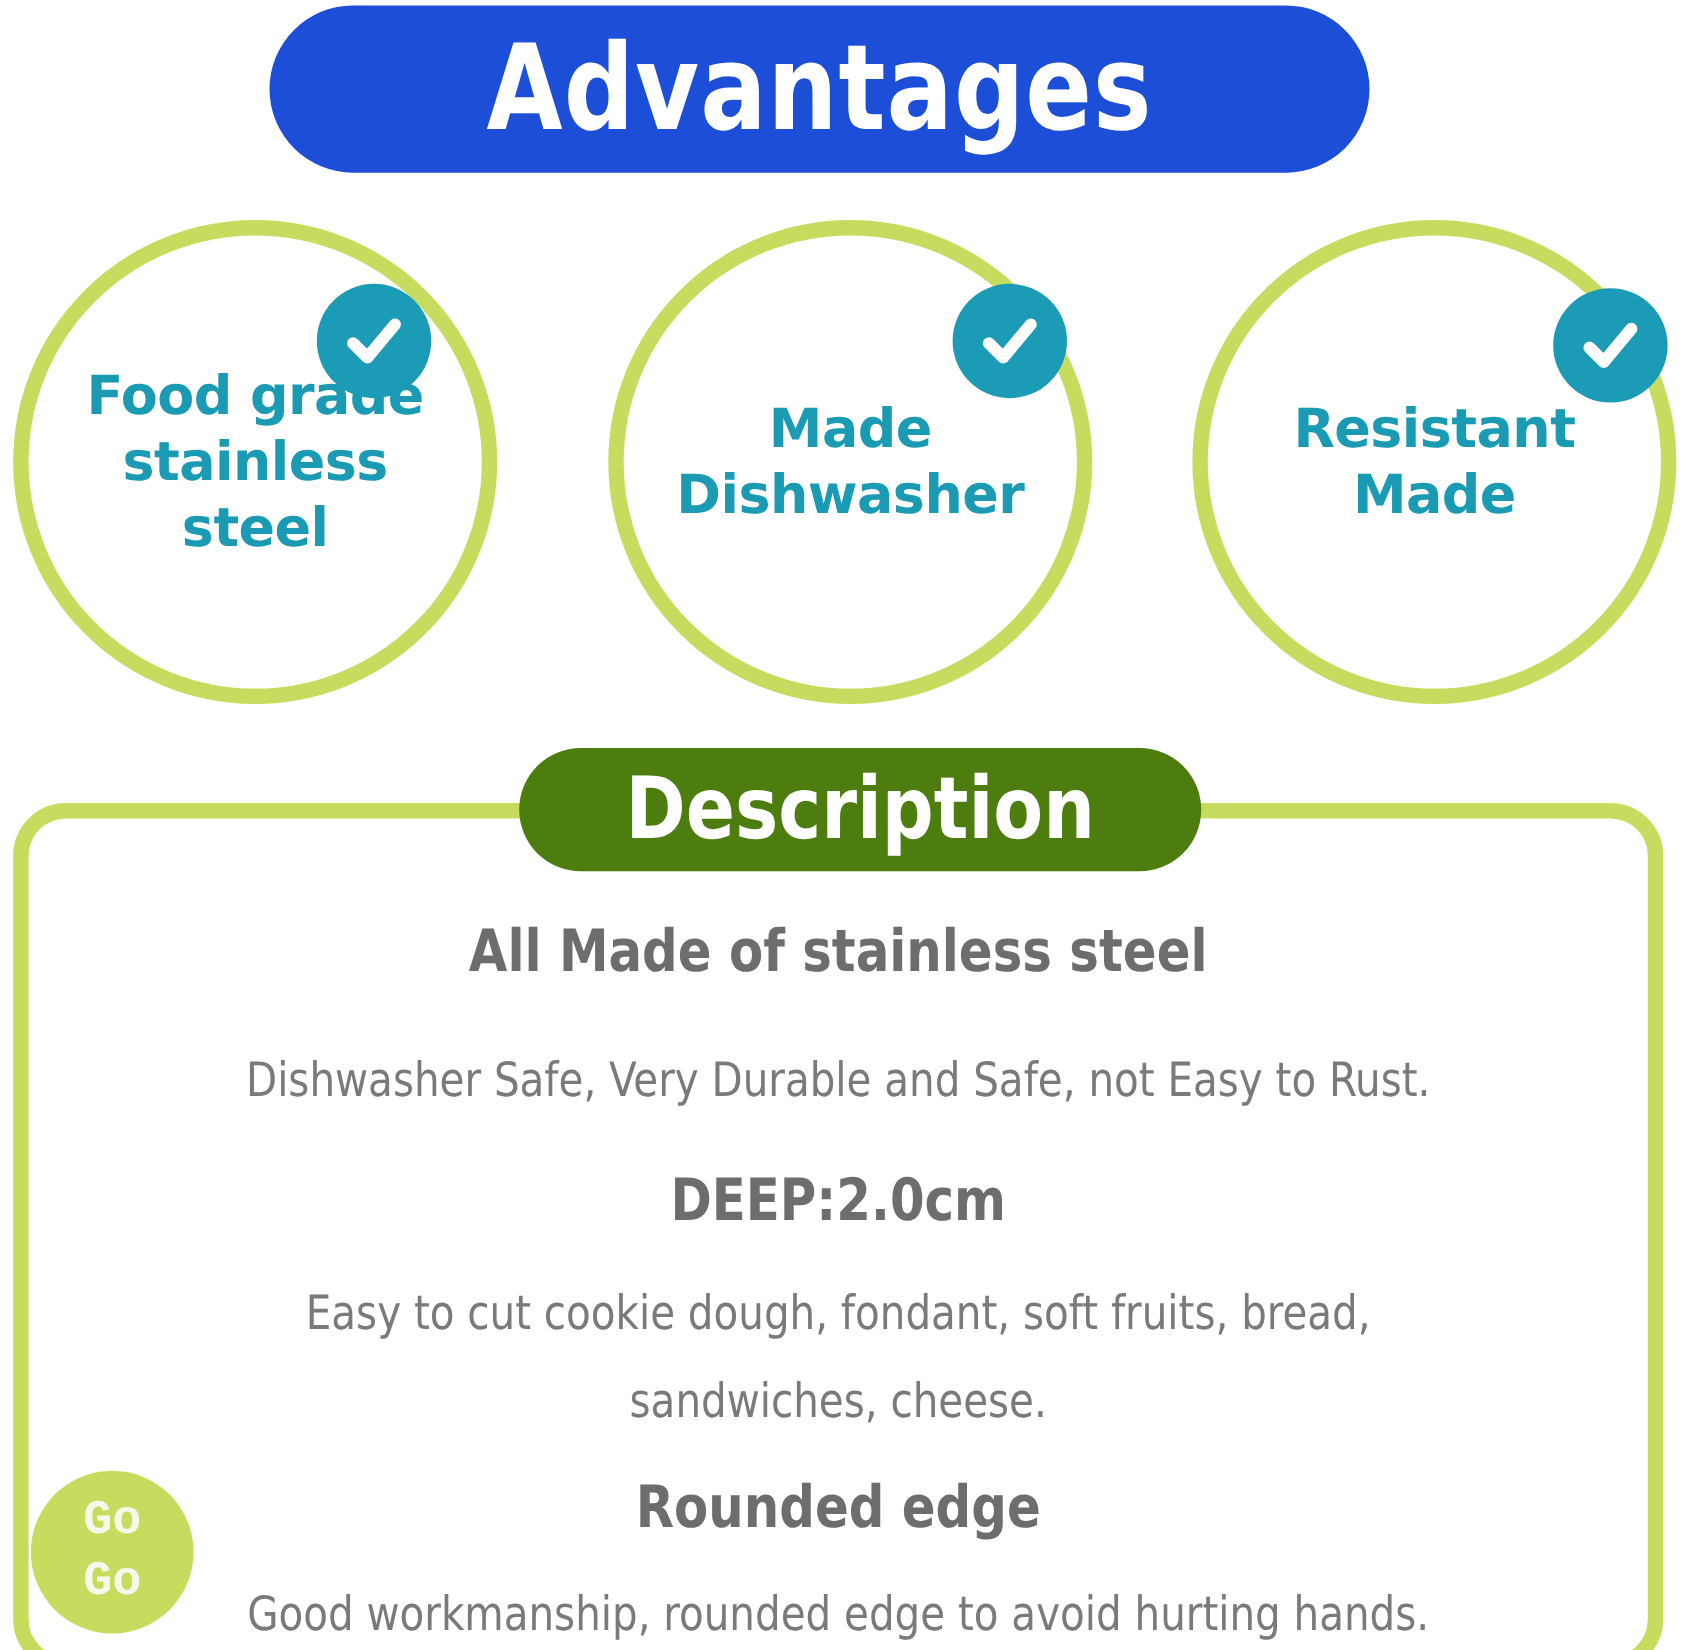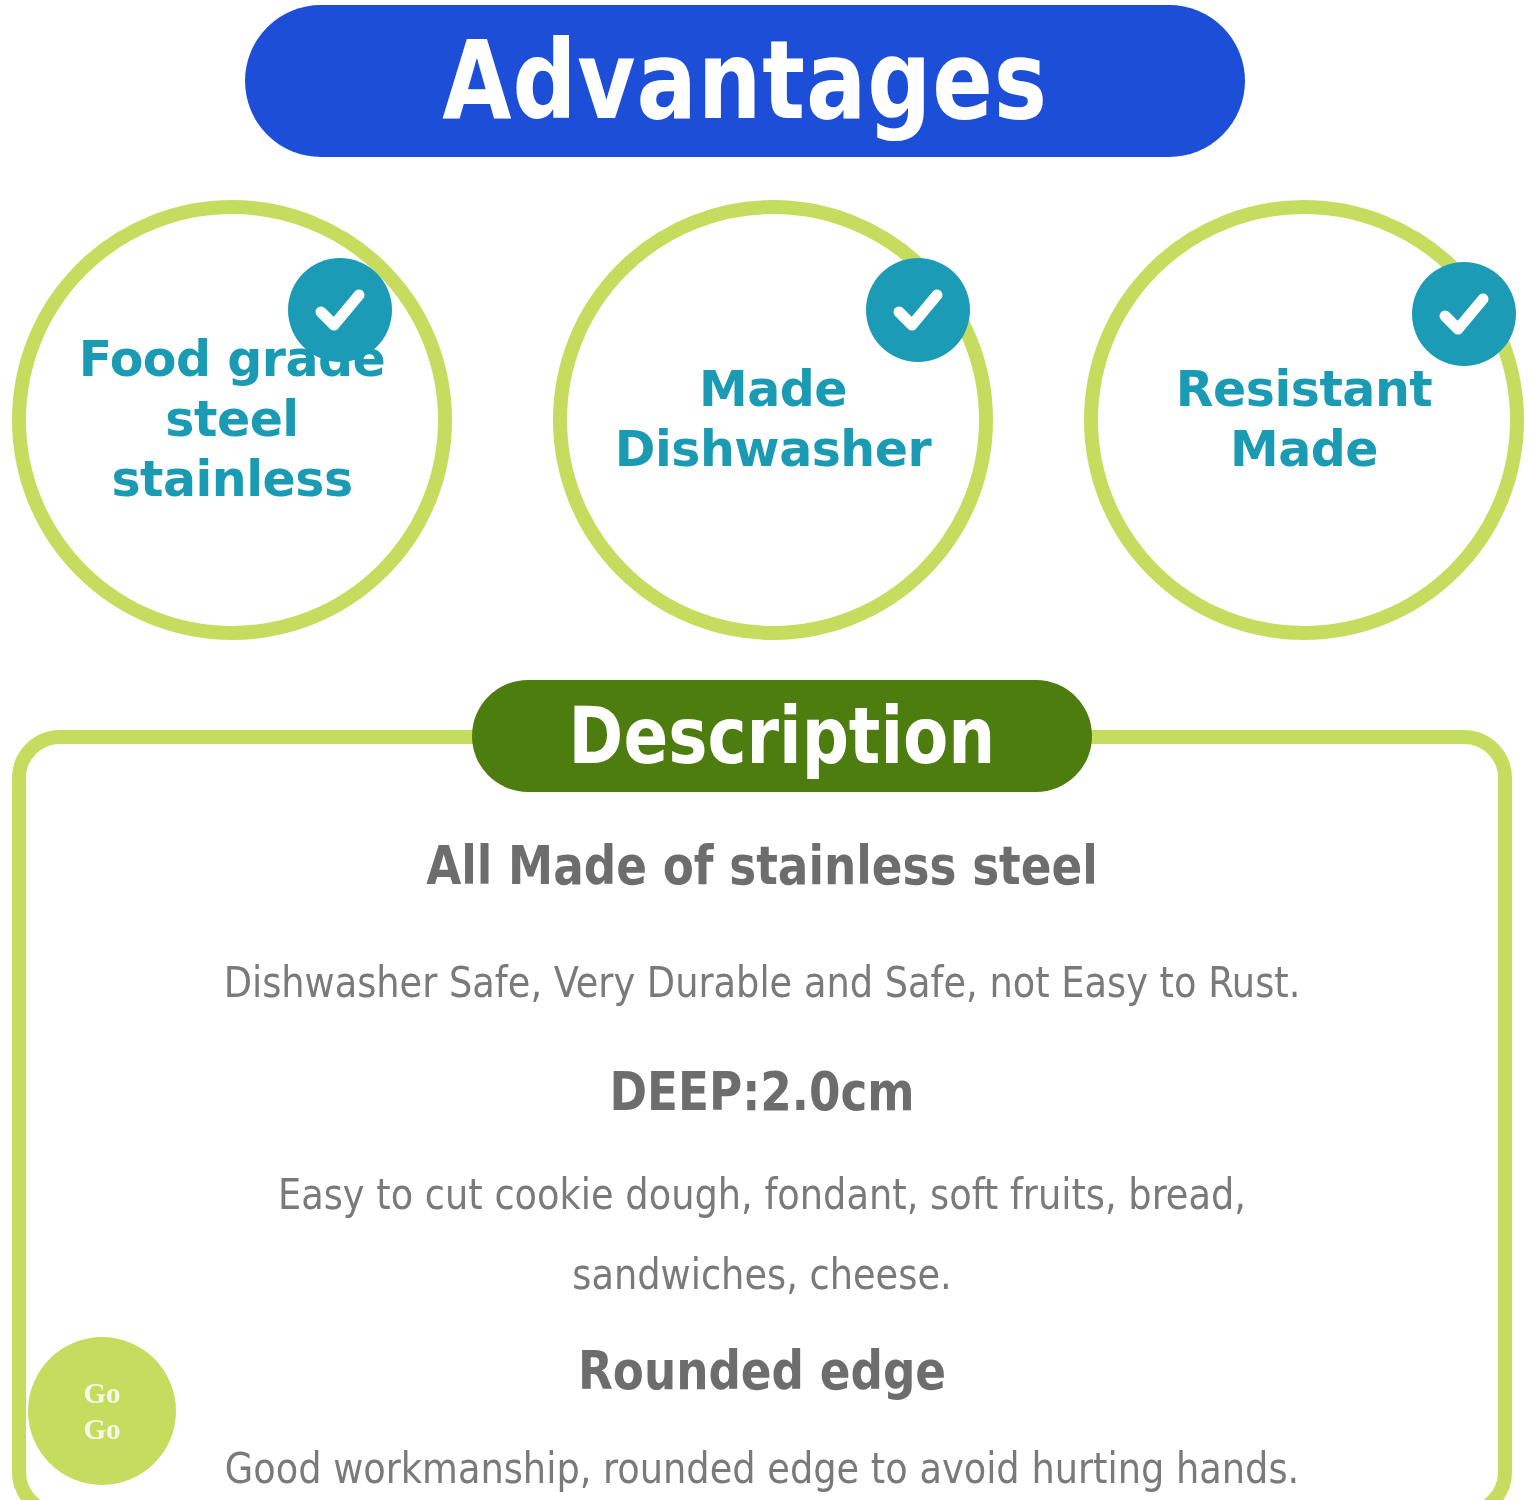--- a/index.html
+++ b/index.html
@@ -171,42 +171,42 @@
     border-radius: 50%;
     background: #C6DC5E;
     display: flex;
     flex-direction: column;
     align-items: center;
     justify-content: center;
     z-index: 6;
   }
   .gogo-logo span {
     color: #F7F8EC;
-    font-family: Liberation Serif, serif;
-    font-weight: bold;
-    font-size: 29px;
+    font-family: Liberation Mono, monospace;
+    font-weight: bold;
+    font-size: 44px;
     line-height: 1.25;
   }
 </style>
 </head>
 <body>
 
 <div class="page">
 
   <div class="advantages-banner">
     <div class="banner-text">Advantages</div>
   </div>
 
   <div class="circles-row">
 
     <div class="feature-circle c1">
       <div class="feature-label">
         <div>Food grade</div>
+        <div>stainless</div>
         <div>steel</div>
-        <div>stainless</div>
       </div>
     </div>
 
     <div class="feature-circle c2">
       <div class="feature-label">
         <div>Made</div>
         <div>Dishwasher</div>
       </div>
     </div>
 

